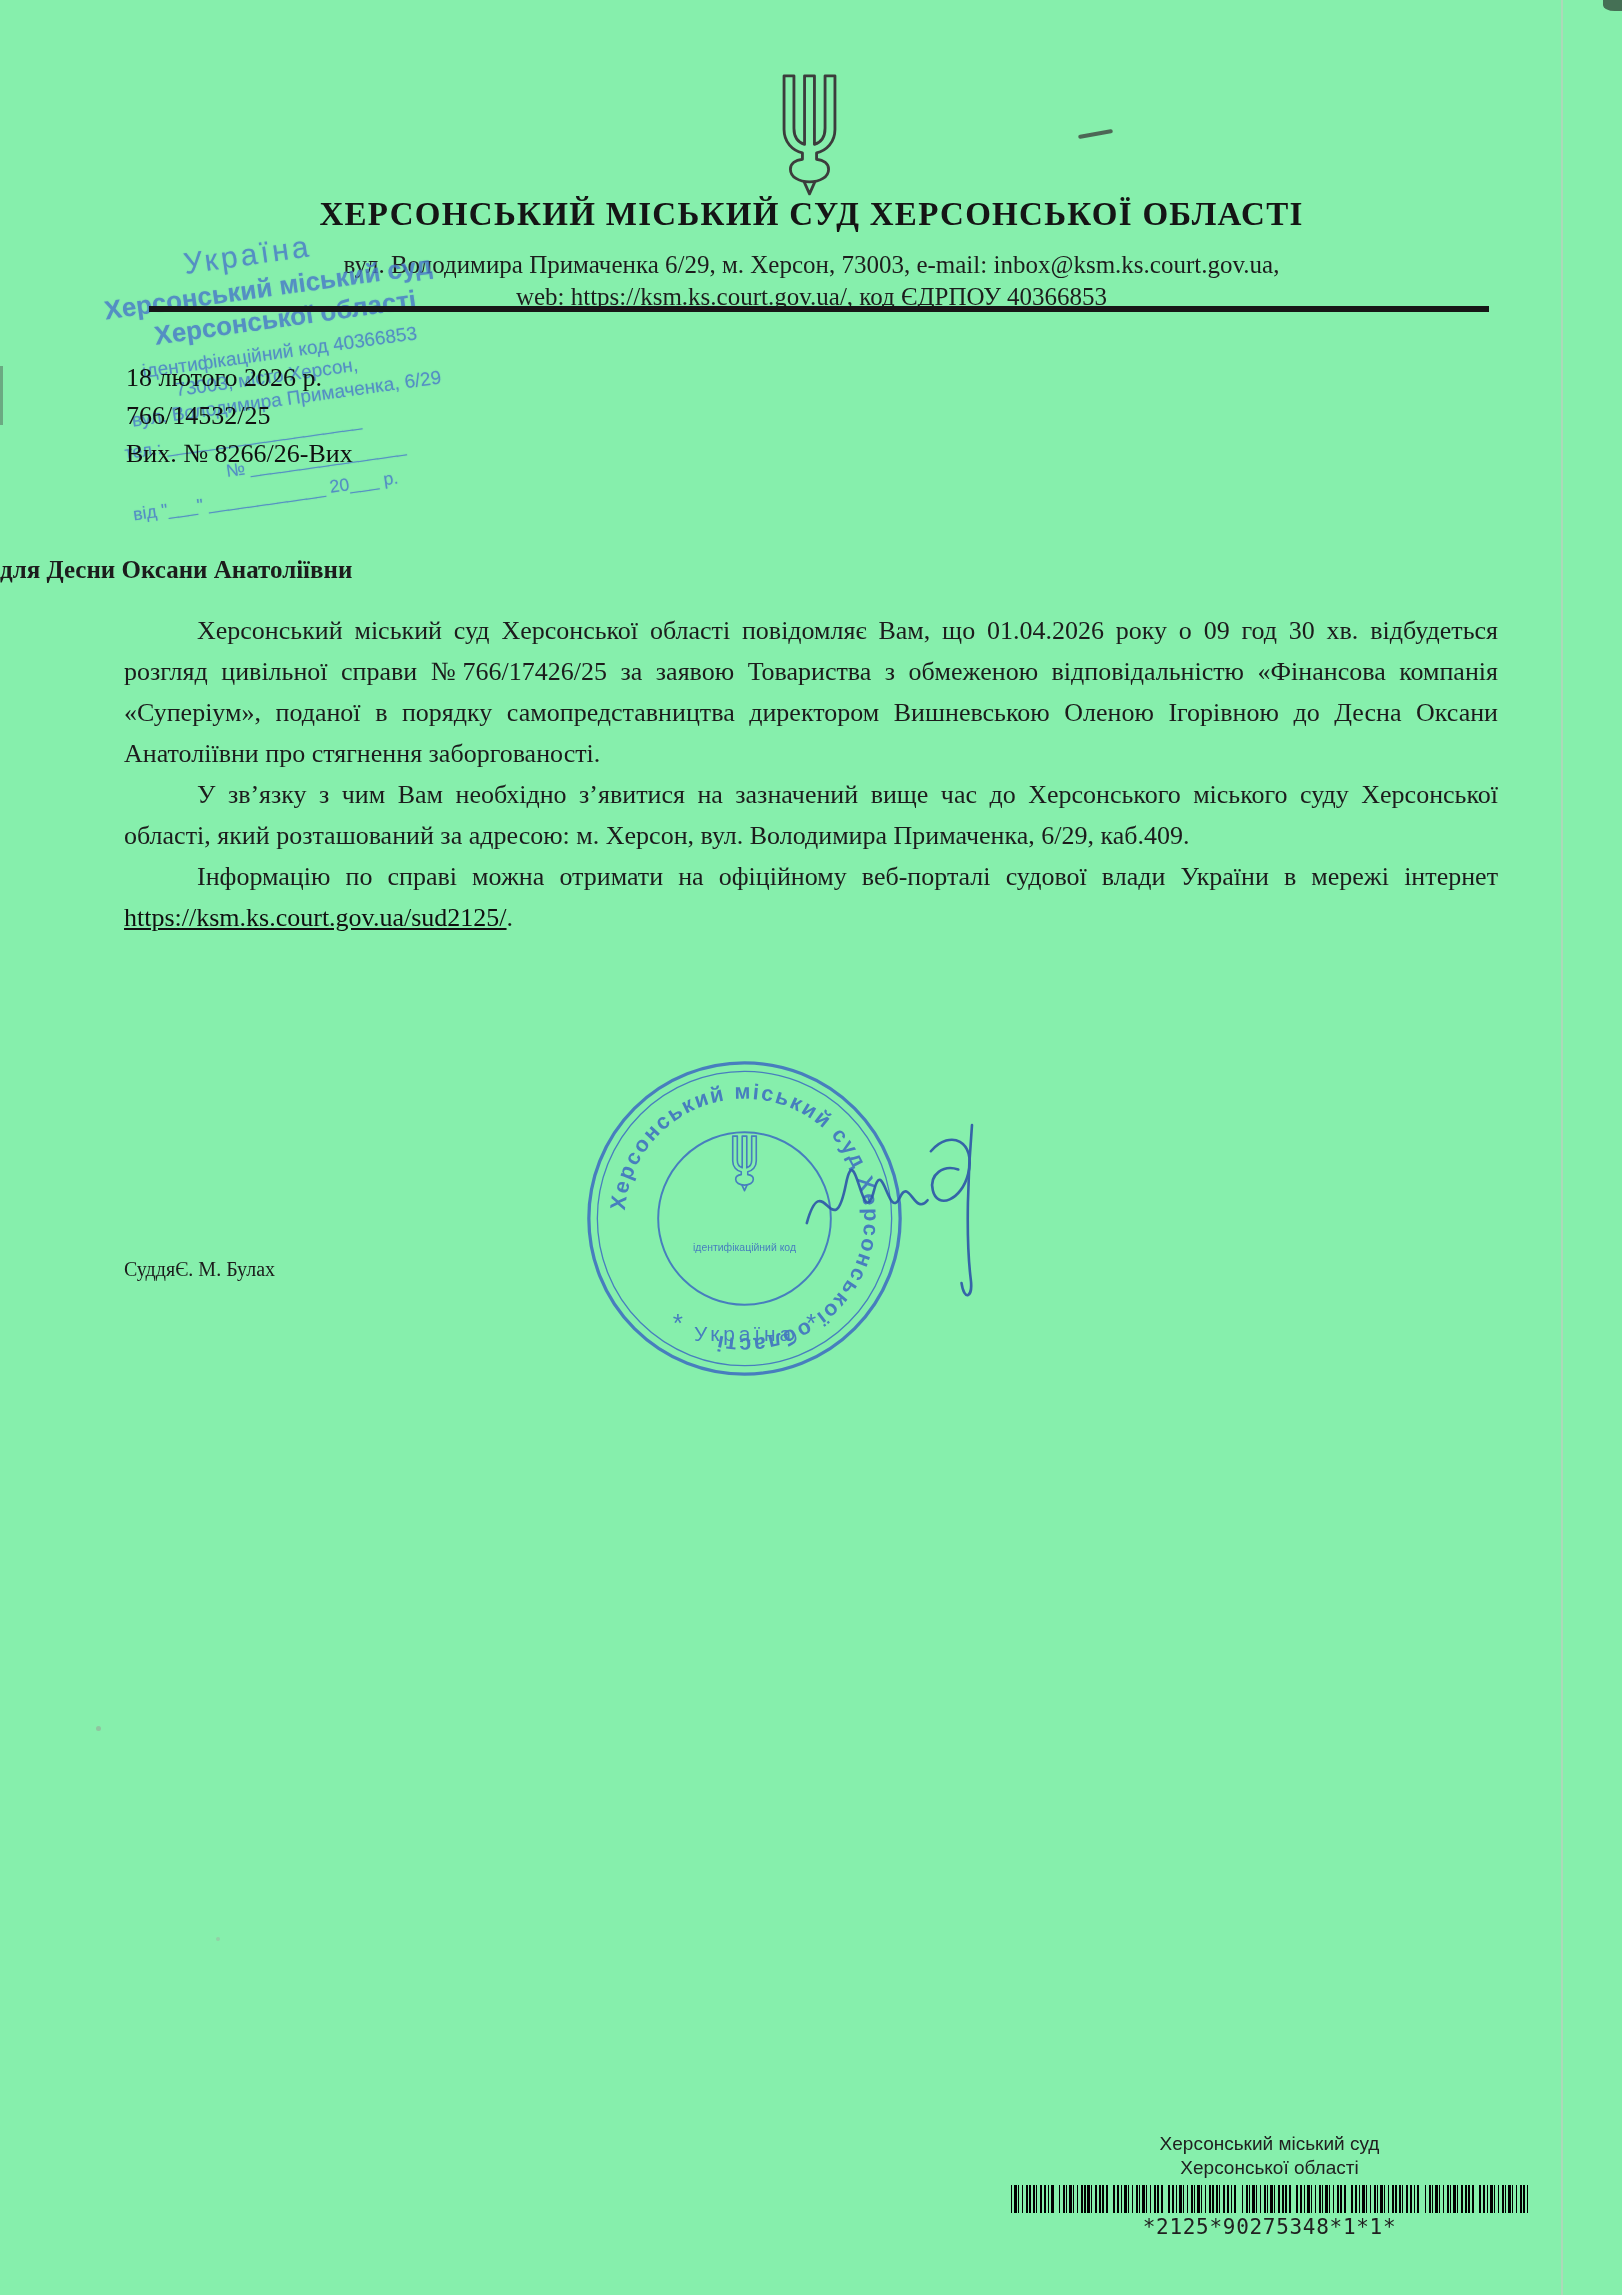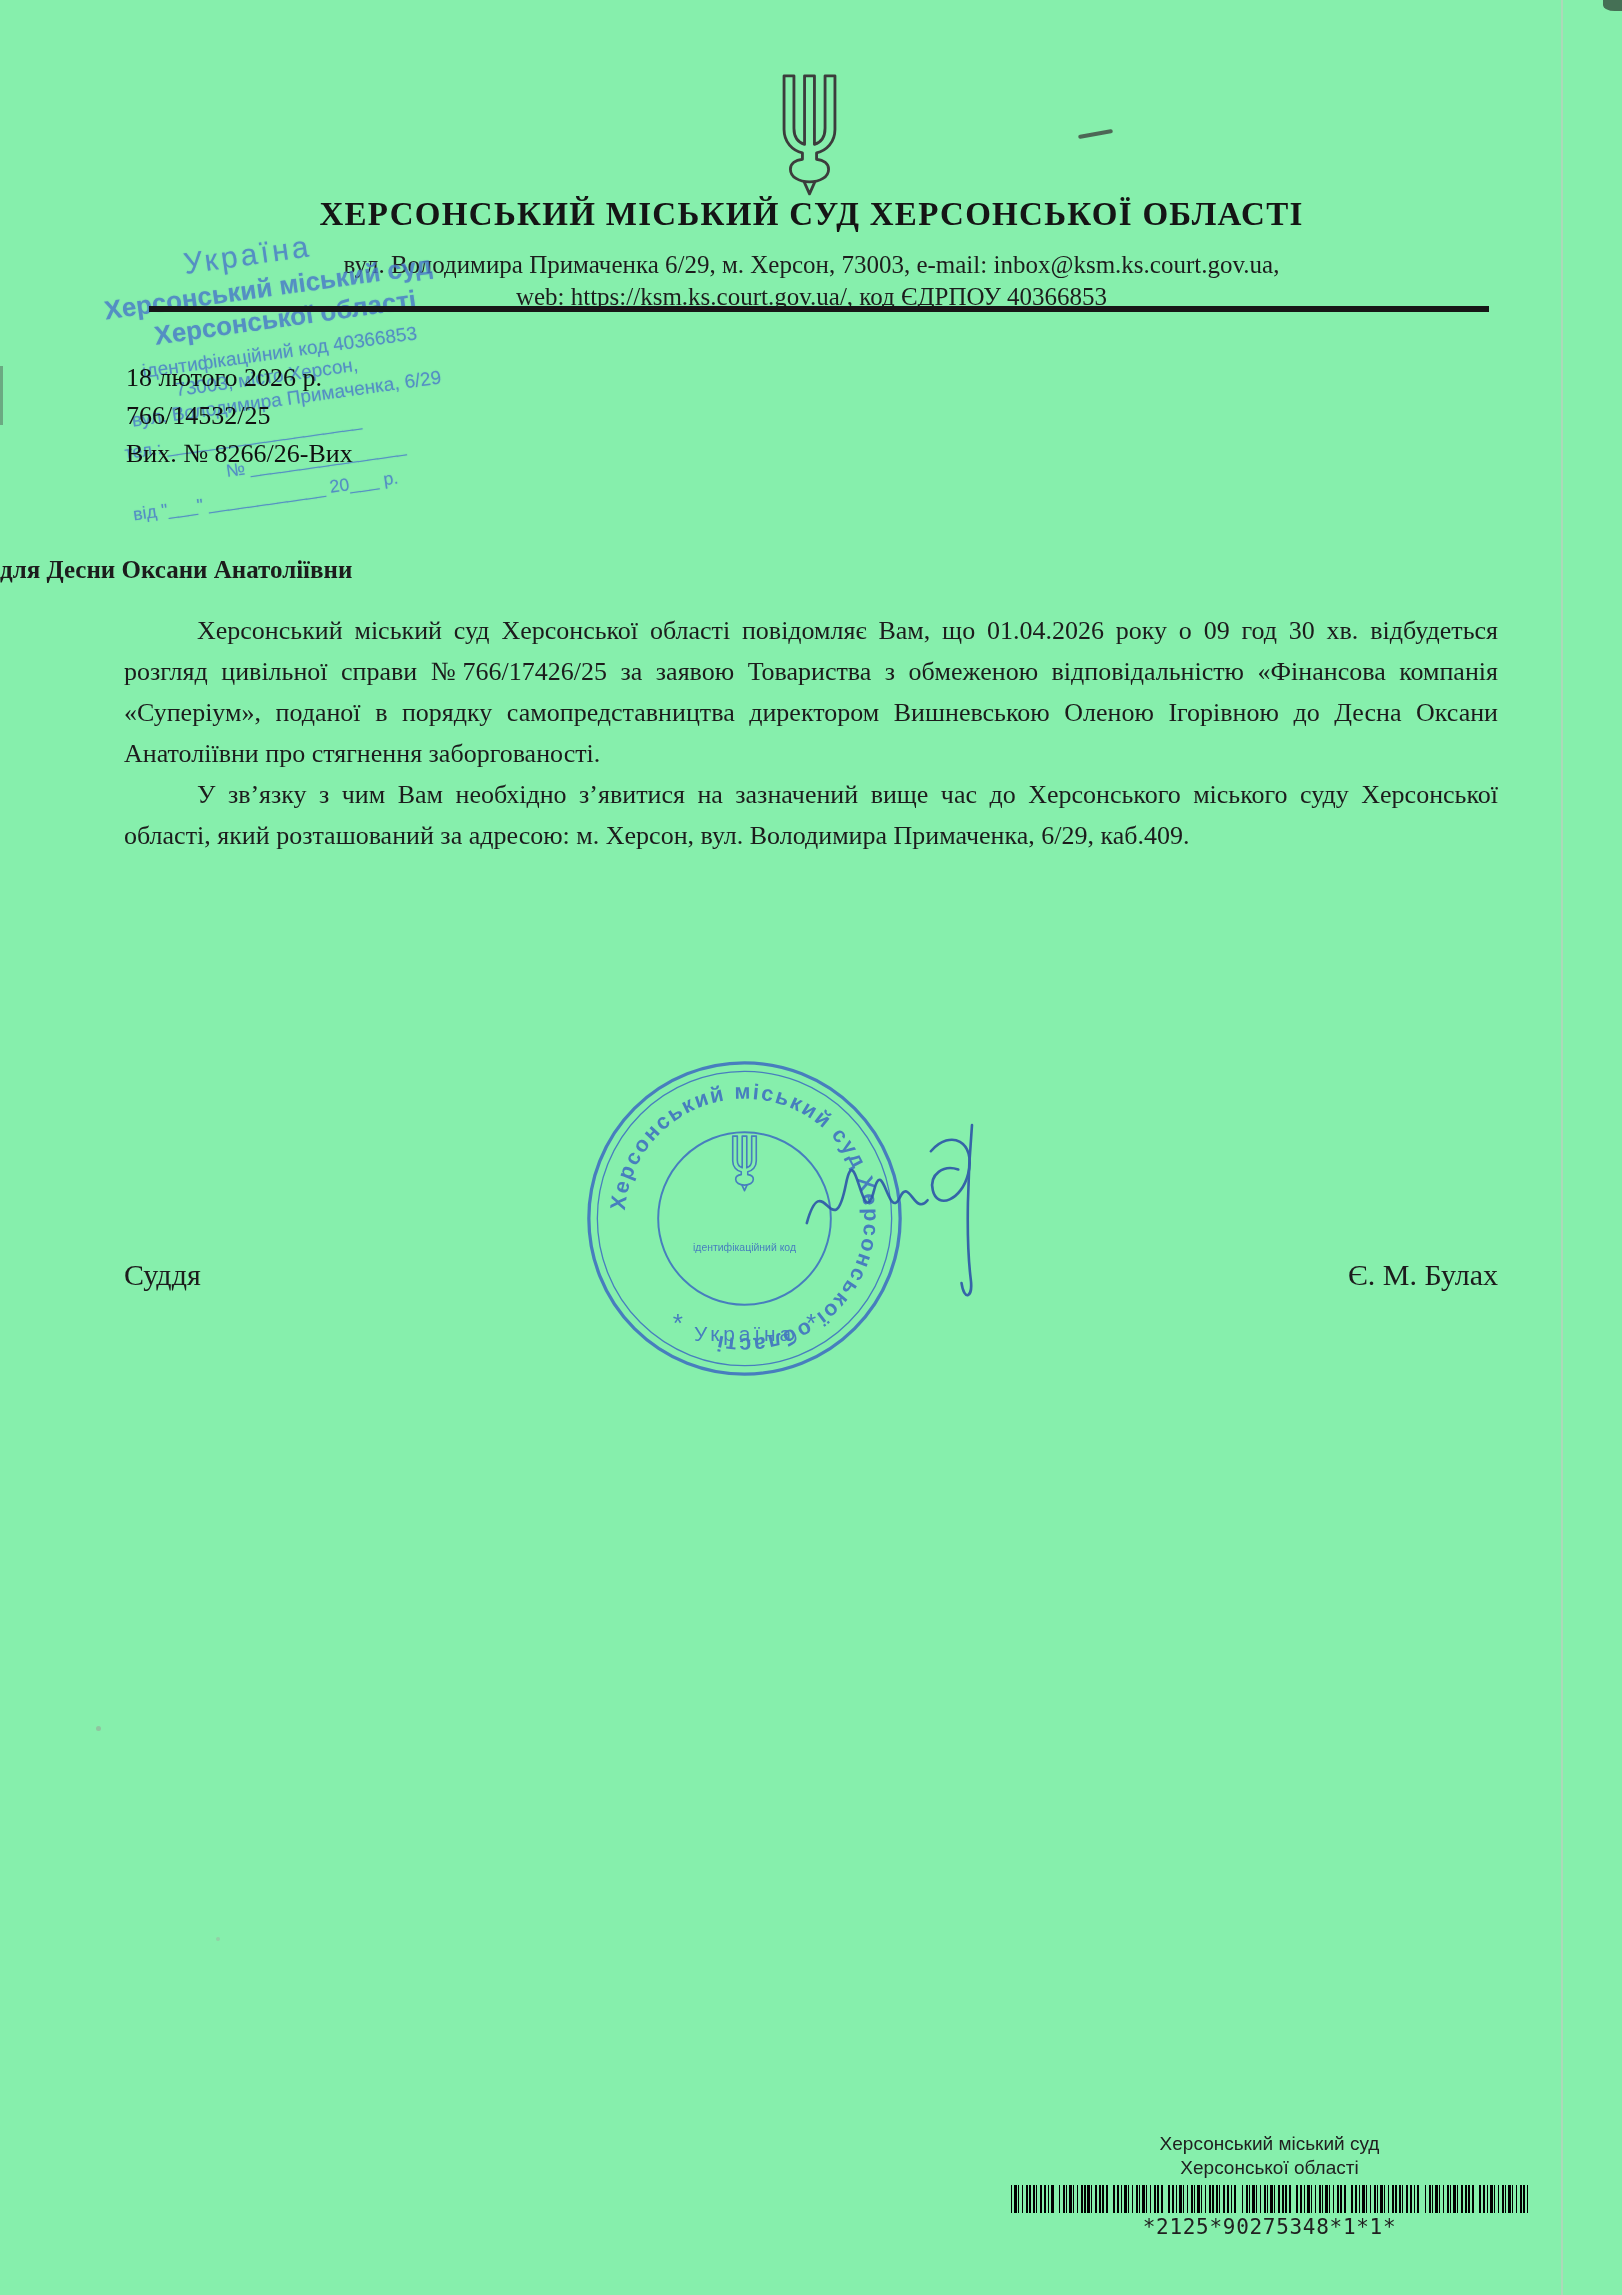--- a/index.html
+++ b/index.html
@@ -58,21 +58,21 @@
   .body-text p{margin:0;text-indent:73px;}
   .doclink{color:#101010;text-decoration:underline;}
 
   
   .seal-wrap{position:absolute;left:581px;top:1055px;width:327px;height:327px;opacity:.88;z-index:2;}
   .seal-text{fill:#3f6fc1;font-family:"Liberation Sans", sans-serif;}
   .signature{position:absolute;left:797px;top:1112px;width:222px;height:196px;z-index:5;opacity:.9;}
 
   .judge-row{
     position:absolute;left:124px;top:1258px;width:1374px;
-    display:flex;justify-content:space-between;font-size:30px;z-index:6;
+    display:flex;font-size:20px;z-index:6;
   }
 
   
   .footer{
     position:absolute;left:1011px;top:2132px;width:517px;text-align:center;
     font-family:"Liberation Sans", sans-serif;font-size:19px;line-height:24px;color:#202020;
   }
   .barcode{
     width:100%;height:27.5px;margin-top:5.2px;
     background:repeating-linear-gradient(90deg,
@@ -127,20 +127,21 @@
     <div>18 лютого 2026 р.</div>
     <div>766/14532/25</div>
     <div>Вих. № 8266/26-Вих</div>
   </div>
 
   <div class="doc-subtitle">для Десни Оксани Анатоліївни</div>
 
   <div class="body-text">
     <p>Херсонський міський суд Херсонської області повідомляє Вам, що 01.04.2026 року о 09 год 30 хв. відбудеться розгляд цивільної справи №766/17426/25 за заявою Товариства з обмеженою відповідальністю «Фінансова компанія «Суперіум», поданої в порядку самопредставництва директором Вишневською Оленою Ігорівною до Десна Оксани Анатоліївни про стягнення заборгованості.</p>
     <p>У зв’язку з чим Вам необхідно з’явитися на зазначений вище час до Херсонського міського суду Херсонської області, який розташований за адресою: м. Херсон, вул. Володимира Примаченка, 6/29, каб.409.</p>
+    <p><span>Інформацію по справі можна отримати на офіційному веб-порталі судової влади України в мережі інтернет </span><a class="doclink" href="#">https://ksm.ks.court.gov.ua/sud2125/</a><span>.</span></p>
   </div>
 
   <div class="seal-wrap">
     <svg viewBox="0 0 500 500" width="327" height="327">
       <defs>
         <path id="ringPath" d="M 67,250 A 183,183 0 1 1 433,250 A 183,183 0 1 1 67,250"></path>
       </defs>
       <g fill="none" stroke="#3f6fc1">
         <circle cx="250" cy="250" r="238" stroke-width="5"></circle>
         <circle cx="250" cy="250" r="225" stroke-width="2"></circle>

